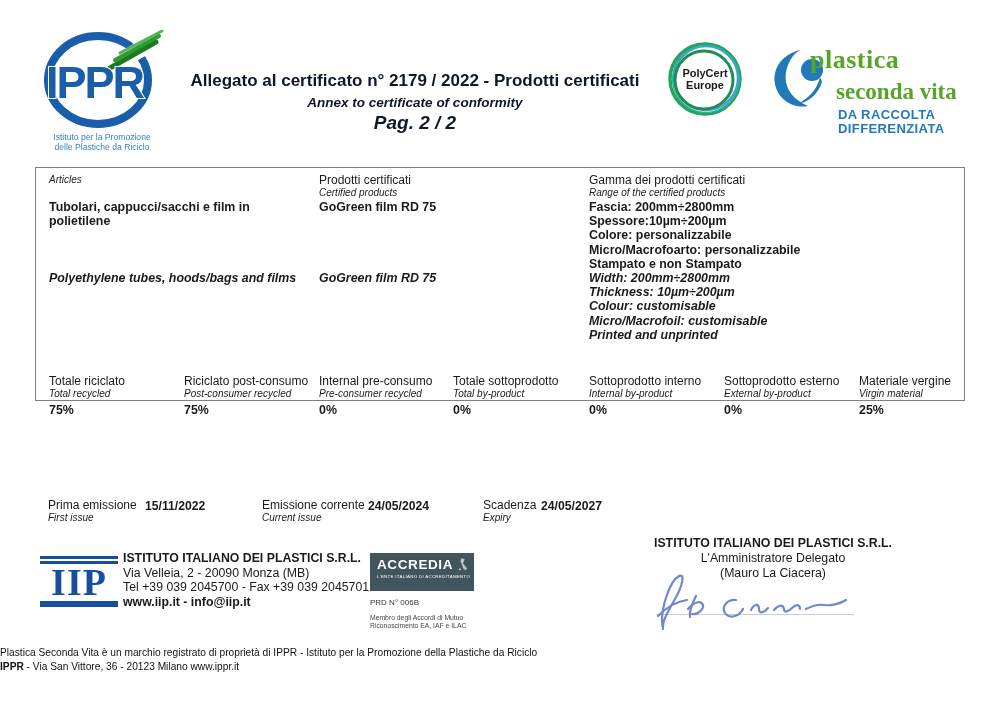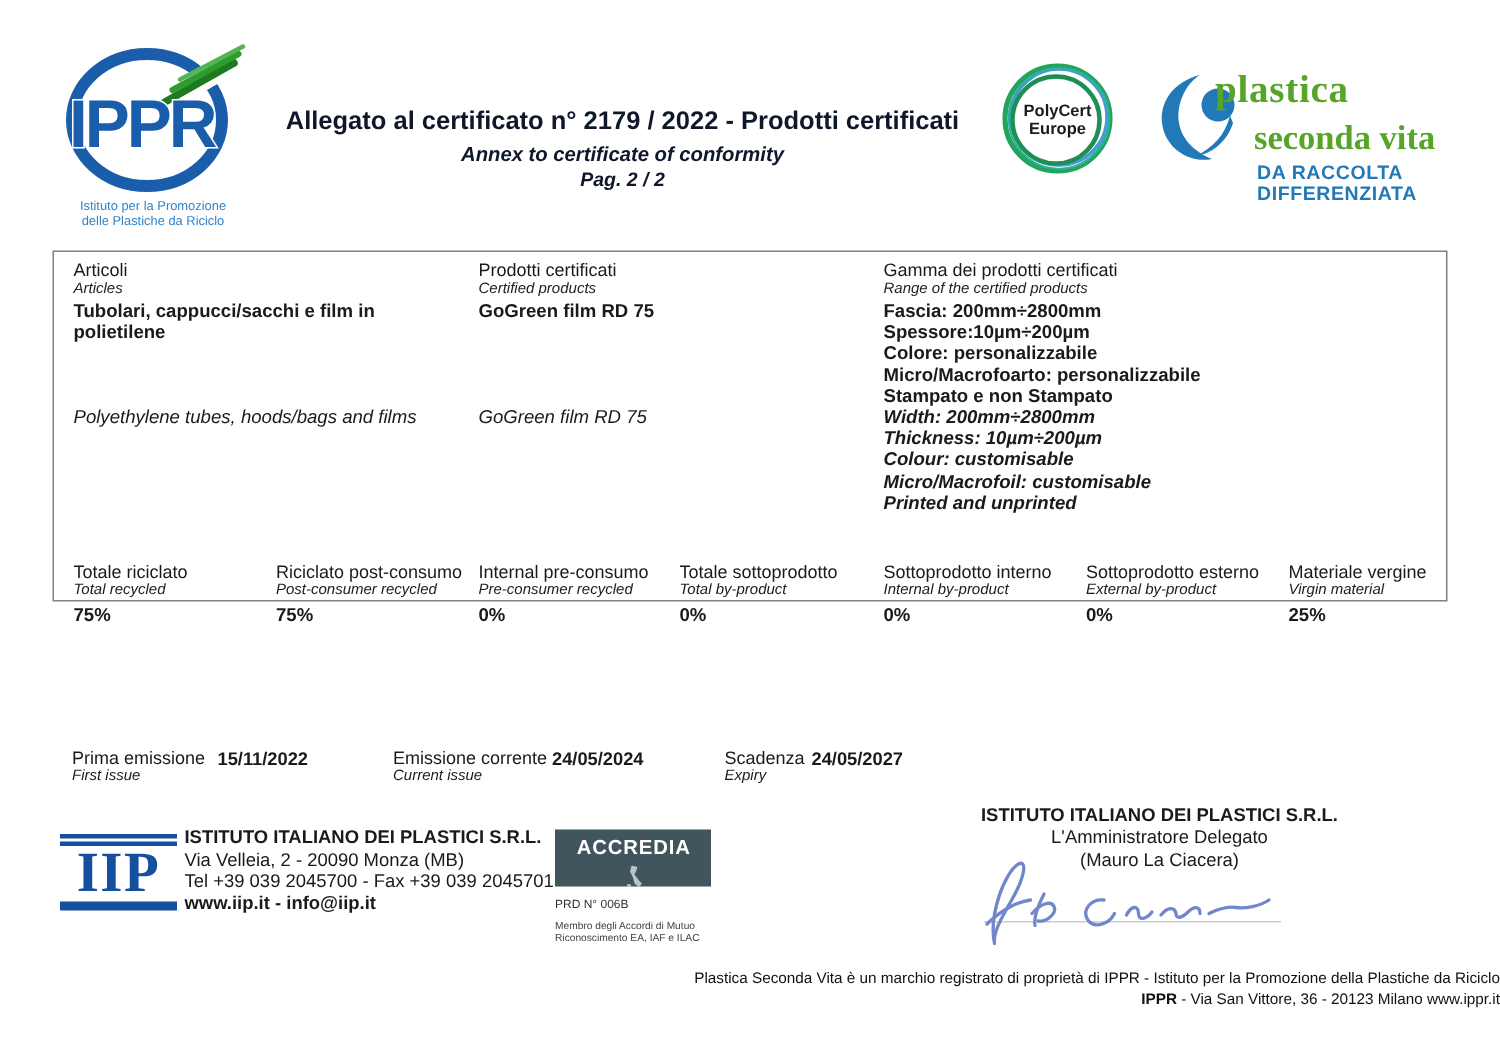--- a/index.html
+++ b/index.html
@@ -9,21 +9,21 @@
     font-family:"Liberation Sans", sans-serif; color:#1a1a1a; overflow:hidden;
   }
 
   
   .ippr-logo { position:absolute; left:36px; top:26px; width:132px; }
   .ippr-caption { position:absolute; left:0; top:106px; width:132px; text-align:center;
     color:#3584c4; font-size:8.6px; line-height:10px; }
   .title-block { position:absolute; left:175px; top:71px; width:480px; text-align:center; color:#0f172a; }
   .title-block .t1 { font-size:17px; font-weight:bold; }
   .title-block .t2 { font-size:13.5px; font-weight:bold; font-style:italic; margin-top:4px; }
-  .title-block .t3 { font-size:13px; font-weight:bold; font-style:italic; margin-top:2px; }
+  .title-block .t3 { font-size:19px; font-weight:bold; font-style:italic; margin-top:2px; }
 
   .polycert-logo { position:absolute; left:666px; top:40px; width:78px; height:78px; }
 
   .psv-logo { position:absolute; left:768px; top:40px; width:210px; height:110px; }
   .psv-comma { position:absolute; left:2px; top:6px; }
   .psv-plastica { position:absolute; left:42px; top:2px; font-family:"Liberation Serif", serif;
     font-weight:bold; font-size:26px; line-height:36px; color:#56a529; letter-spacing:0.5px; }
   .psv-seconda { position:absolute; left:68px; top:40px; font-family:"Liberation Serif", serif;
     font-weight:bold; font-size:23px; line-height:24px; color:#56a529; }
   .psv-raccolta { position:absolute; left:70px; top:67px; font-size:13px; font-weight:bold; color:#2279b8; letter-spacing:0.4px; }
@@ -31,21 +31,21 @@
 
   
   .cert-table { position:absolute; left:35px; top:167px; width:930px; height:234px; border:1px solid #808080; }
   .pt-col { position:absolute; top:6px; }
   .pt-col1 { left:13px; width:262px; }
   .pt-col2 { left:283px; width:262px; }
   .pt-col3 { left:553px; width:372px; }
   .hdr-it { font-size:12px; line-height:13px; }
   .hdr-en { font-size:10px; font-style:italic; line-height:11px; color:#222; }
   .row-it { position:absolute; top:32px; font-size:12.4px; font-weight:bold; }
-  .row-en { position:absolute; top:103px; font-size:12.4px; font-weight:normal; font-style:italic; }
+  .row-en { position:absolute; top:103px; font-size:12.4px; font-weight:bold; font-style:italic; }
   .range-list { position:absolute; top:32px; font-size:12.4px; font-weight:bold; line-height:14.2px; }
   .range-en div { font-style:italic; }
   .range-en { margin-top:0; }
 
   .comp-col { position:absolute; top:183px; width:132px; }
   .comp-label { font-size:12px; line-height:13px;margin-top:24px; }
   .comp-label-en { font-size:10px; font-style:italic; line-height:11px; }
   .comp-value { font-size:12.4px; font-weight:bold; margin-top:4px; }
 
   
@@ -60,33 +60,33 @@
   .iip-bar-gap { height:2px; }
   .iip-text { font-family:"Liberation Serif", serif; font-weight:bold; font-size:38px; line-height:37px;
     text-align:center; letter-spacing:1px; }
   .iip-bar-thick { height:6px; background:#164f9e; }
 
   .iip-address { position:absolute; left:123px; top:551px; font-size:12.3px; line-height:14.6px; }
   .b { font-weight:bold; }
 
   .accredia { position:absolute; left:370px; top:553px; width:110px; }
   .accredia-box { width:104px; height:38px; background:#40555c; color:#ffffff; padding:4px 6px 2px 7px; }
-  .accredia-name-row { display:flex; align-items:center; gap:5px;flex-direction:column; }
+  .accredia-name-row { display:flex; align-items:center; gap:5px; }
   .accredia-name { font-size:13.5px; font-weight:bold; letter-spacing:0.6px; }
   .accredia-tagline { font-size:4.4px; letter-spacing:0.3px; margin-top:2px; white-space:nowrap; }
   .accredia-prd { font-size:8px; color:#333; margin-top:7px; }
   .accredia-membership { font-size:6.8px; color:#444; line-height:7.8px; margin-top:7px; }
 
   
   .sign-block { position:absolute; left:640px; top:536px; width:266px; text-align:center; font-size:12.3px; line-height:15px; }
   .sig-line { position:absolute; left:656px; top:614px; width:198px; height:1px; background:#cccccc; }
   .signature-svg { position:absolute; left:648px; top:568px; }
 
   
-  .footer { position:absolute; left:0; top:646px; width:1000px; text-align:right;
+  .footer { position:absolute; left:0; top:646px; width:1000px; text-align:left;
     font-size:10.2px; line-height:13.5px; color:#111; }
 </style>
 </head>
 <body>
 
 <div class="page">
 
   <div class="ippr-logo">
     <svg width="132" height="106" viewBox="0 0 132 106">
       <ellipse cx="62" cy="54" rx="50" ry="44" fill="none" stroke="#1a5dab" stroke-width="8"></ellipse>
@@ -125,21 +125,20 @@
     </svg>
     <div class="psv-plastica">plastica</div>
     <div class="psv-seconda">seconda vita</div>
     <div class="psv-raccolta">DA RACCOLTA</div>
     <div class="psv-differenziata">DIFFERENZIATA</div>
   </div>
 
   <div class="cert-table">
 
     <div class="pt-col pt-col1">
-      <div class="hdr-it">Articoli</div>
       <div class="hdr-en">Articles</div>
     </div>
     <div class="pt-col pt-col3">
       <div class="hdr-it">Gamma dei prodotti certificati</div>
       <div class="hdr-en">Range of the certified products</div>
     </div>
     <div class="pt-col pt-col2">
       <div class="hdr-it">Prodotti certificati</div>
       <div class="hdr-en">Certified products</div>
     </div>

